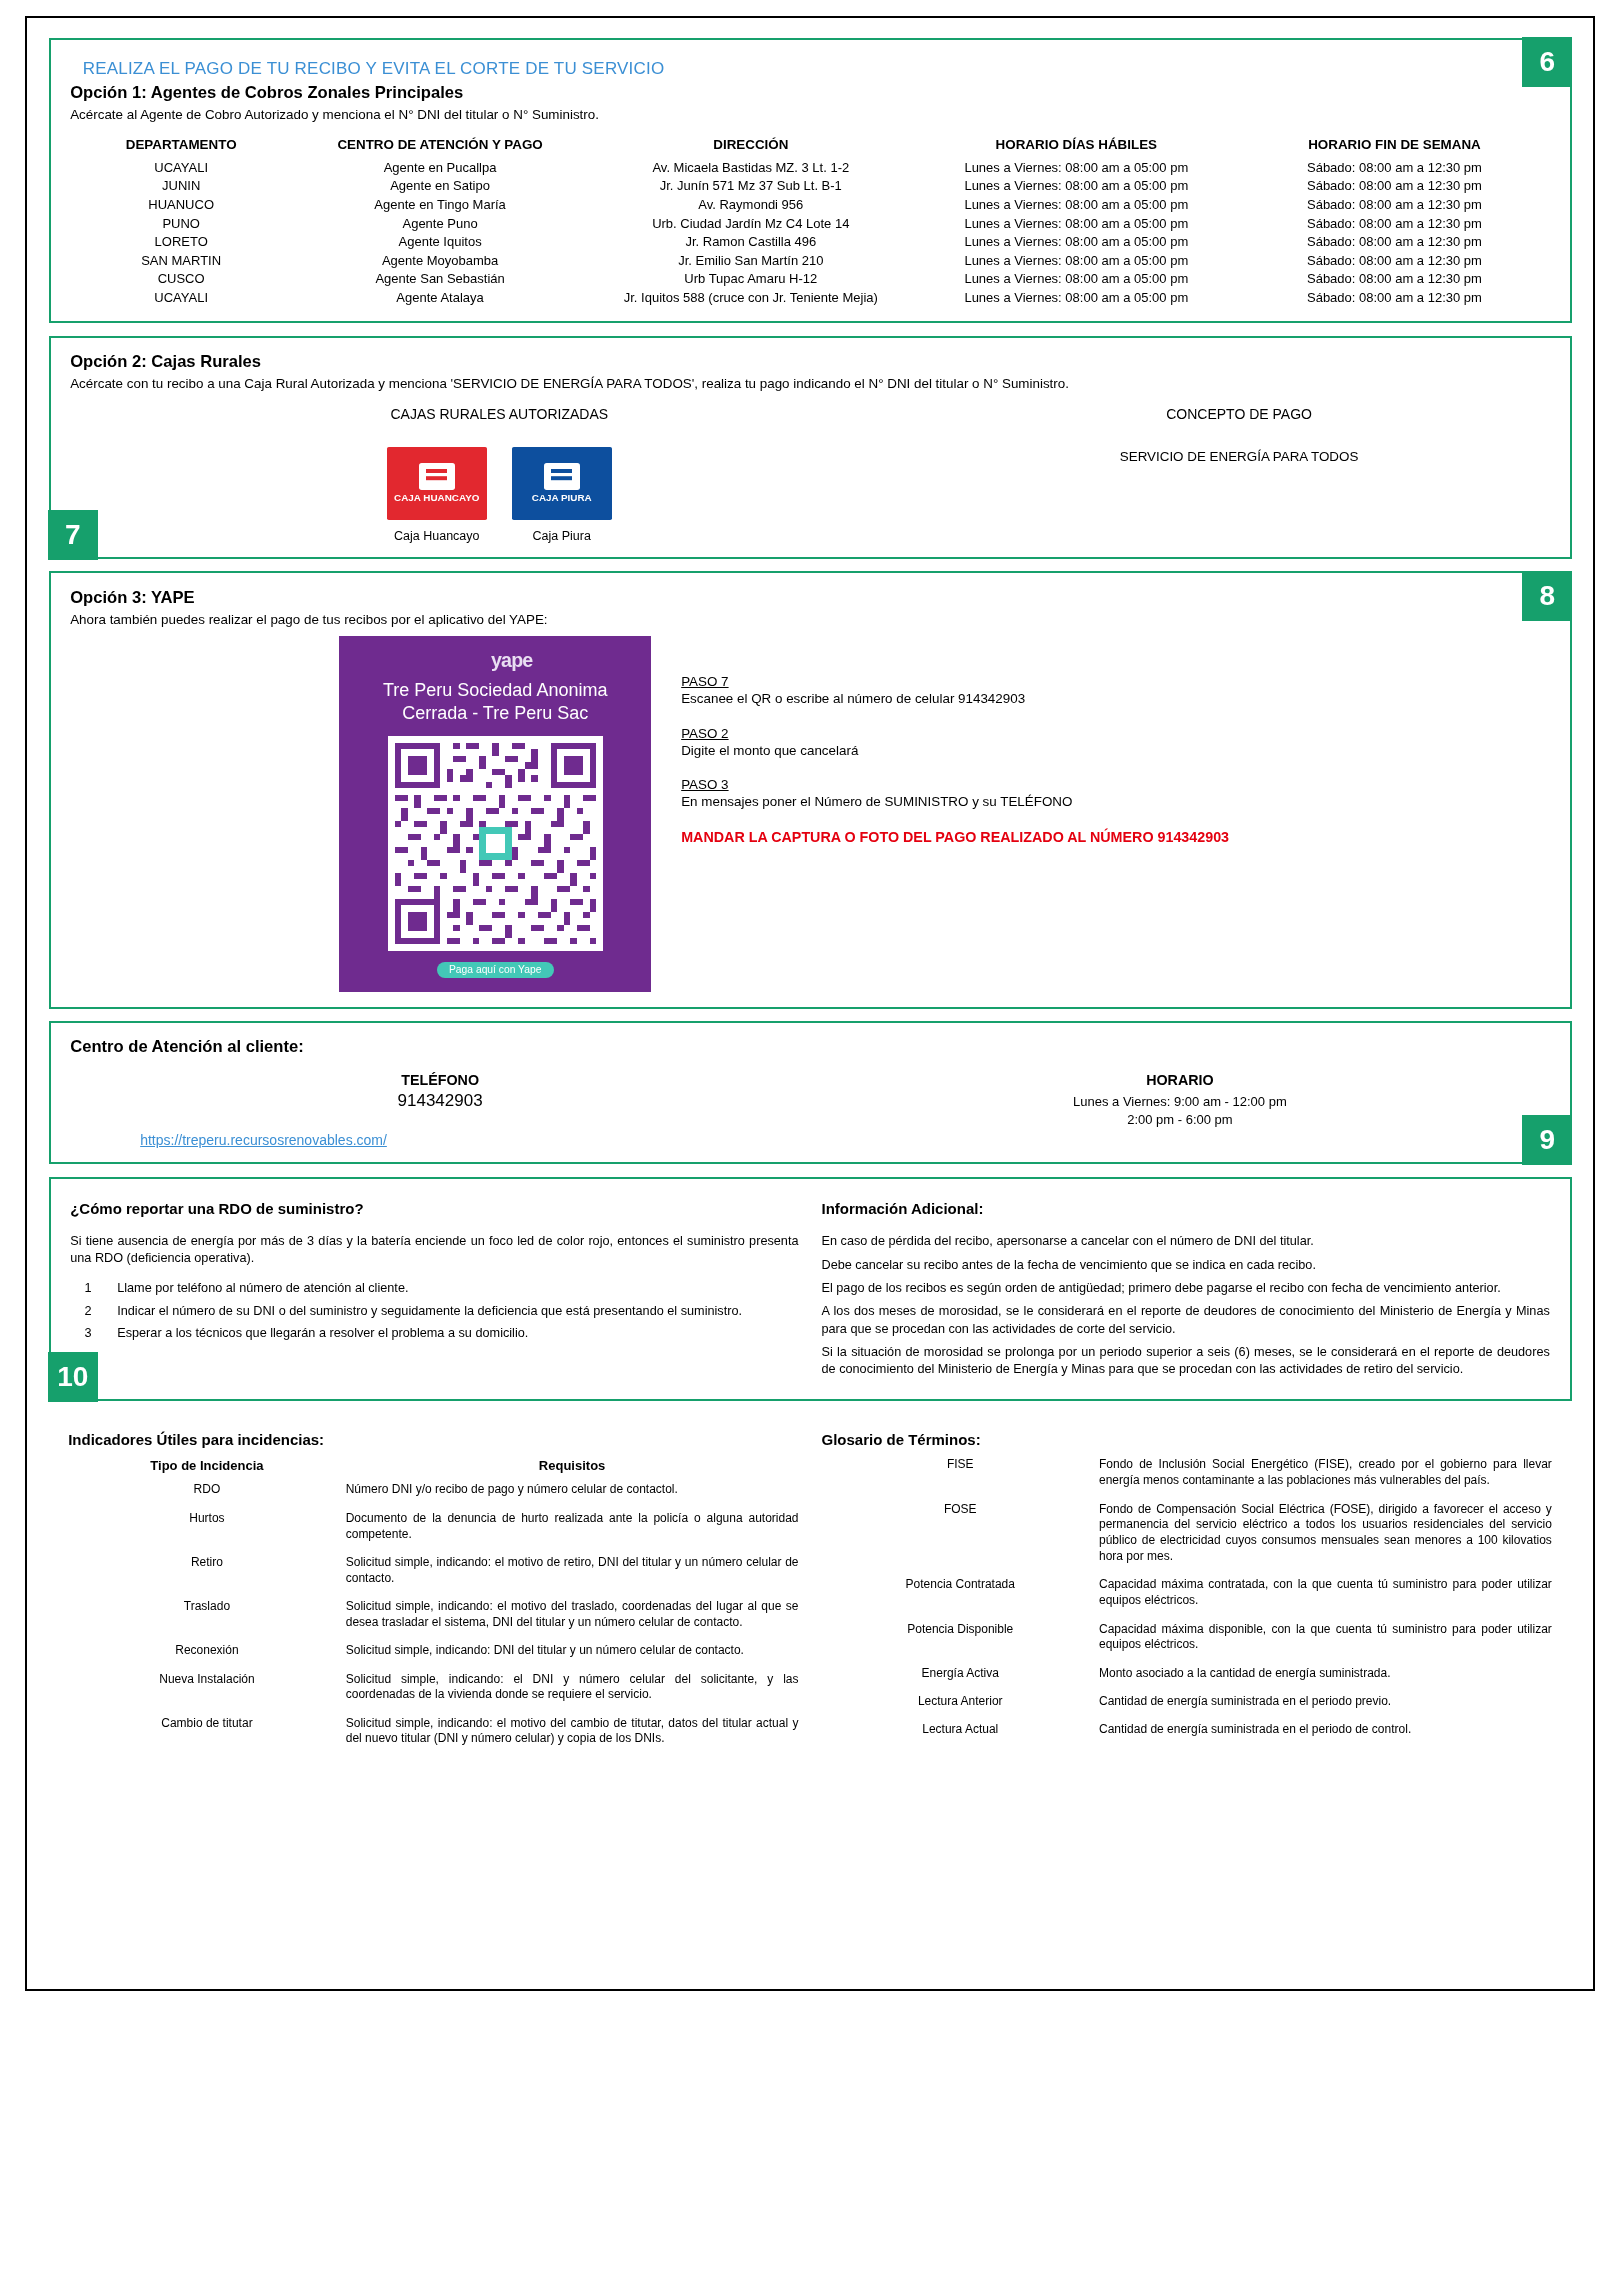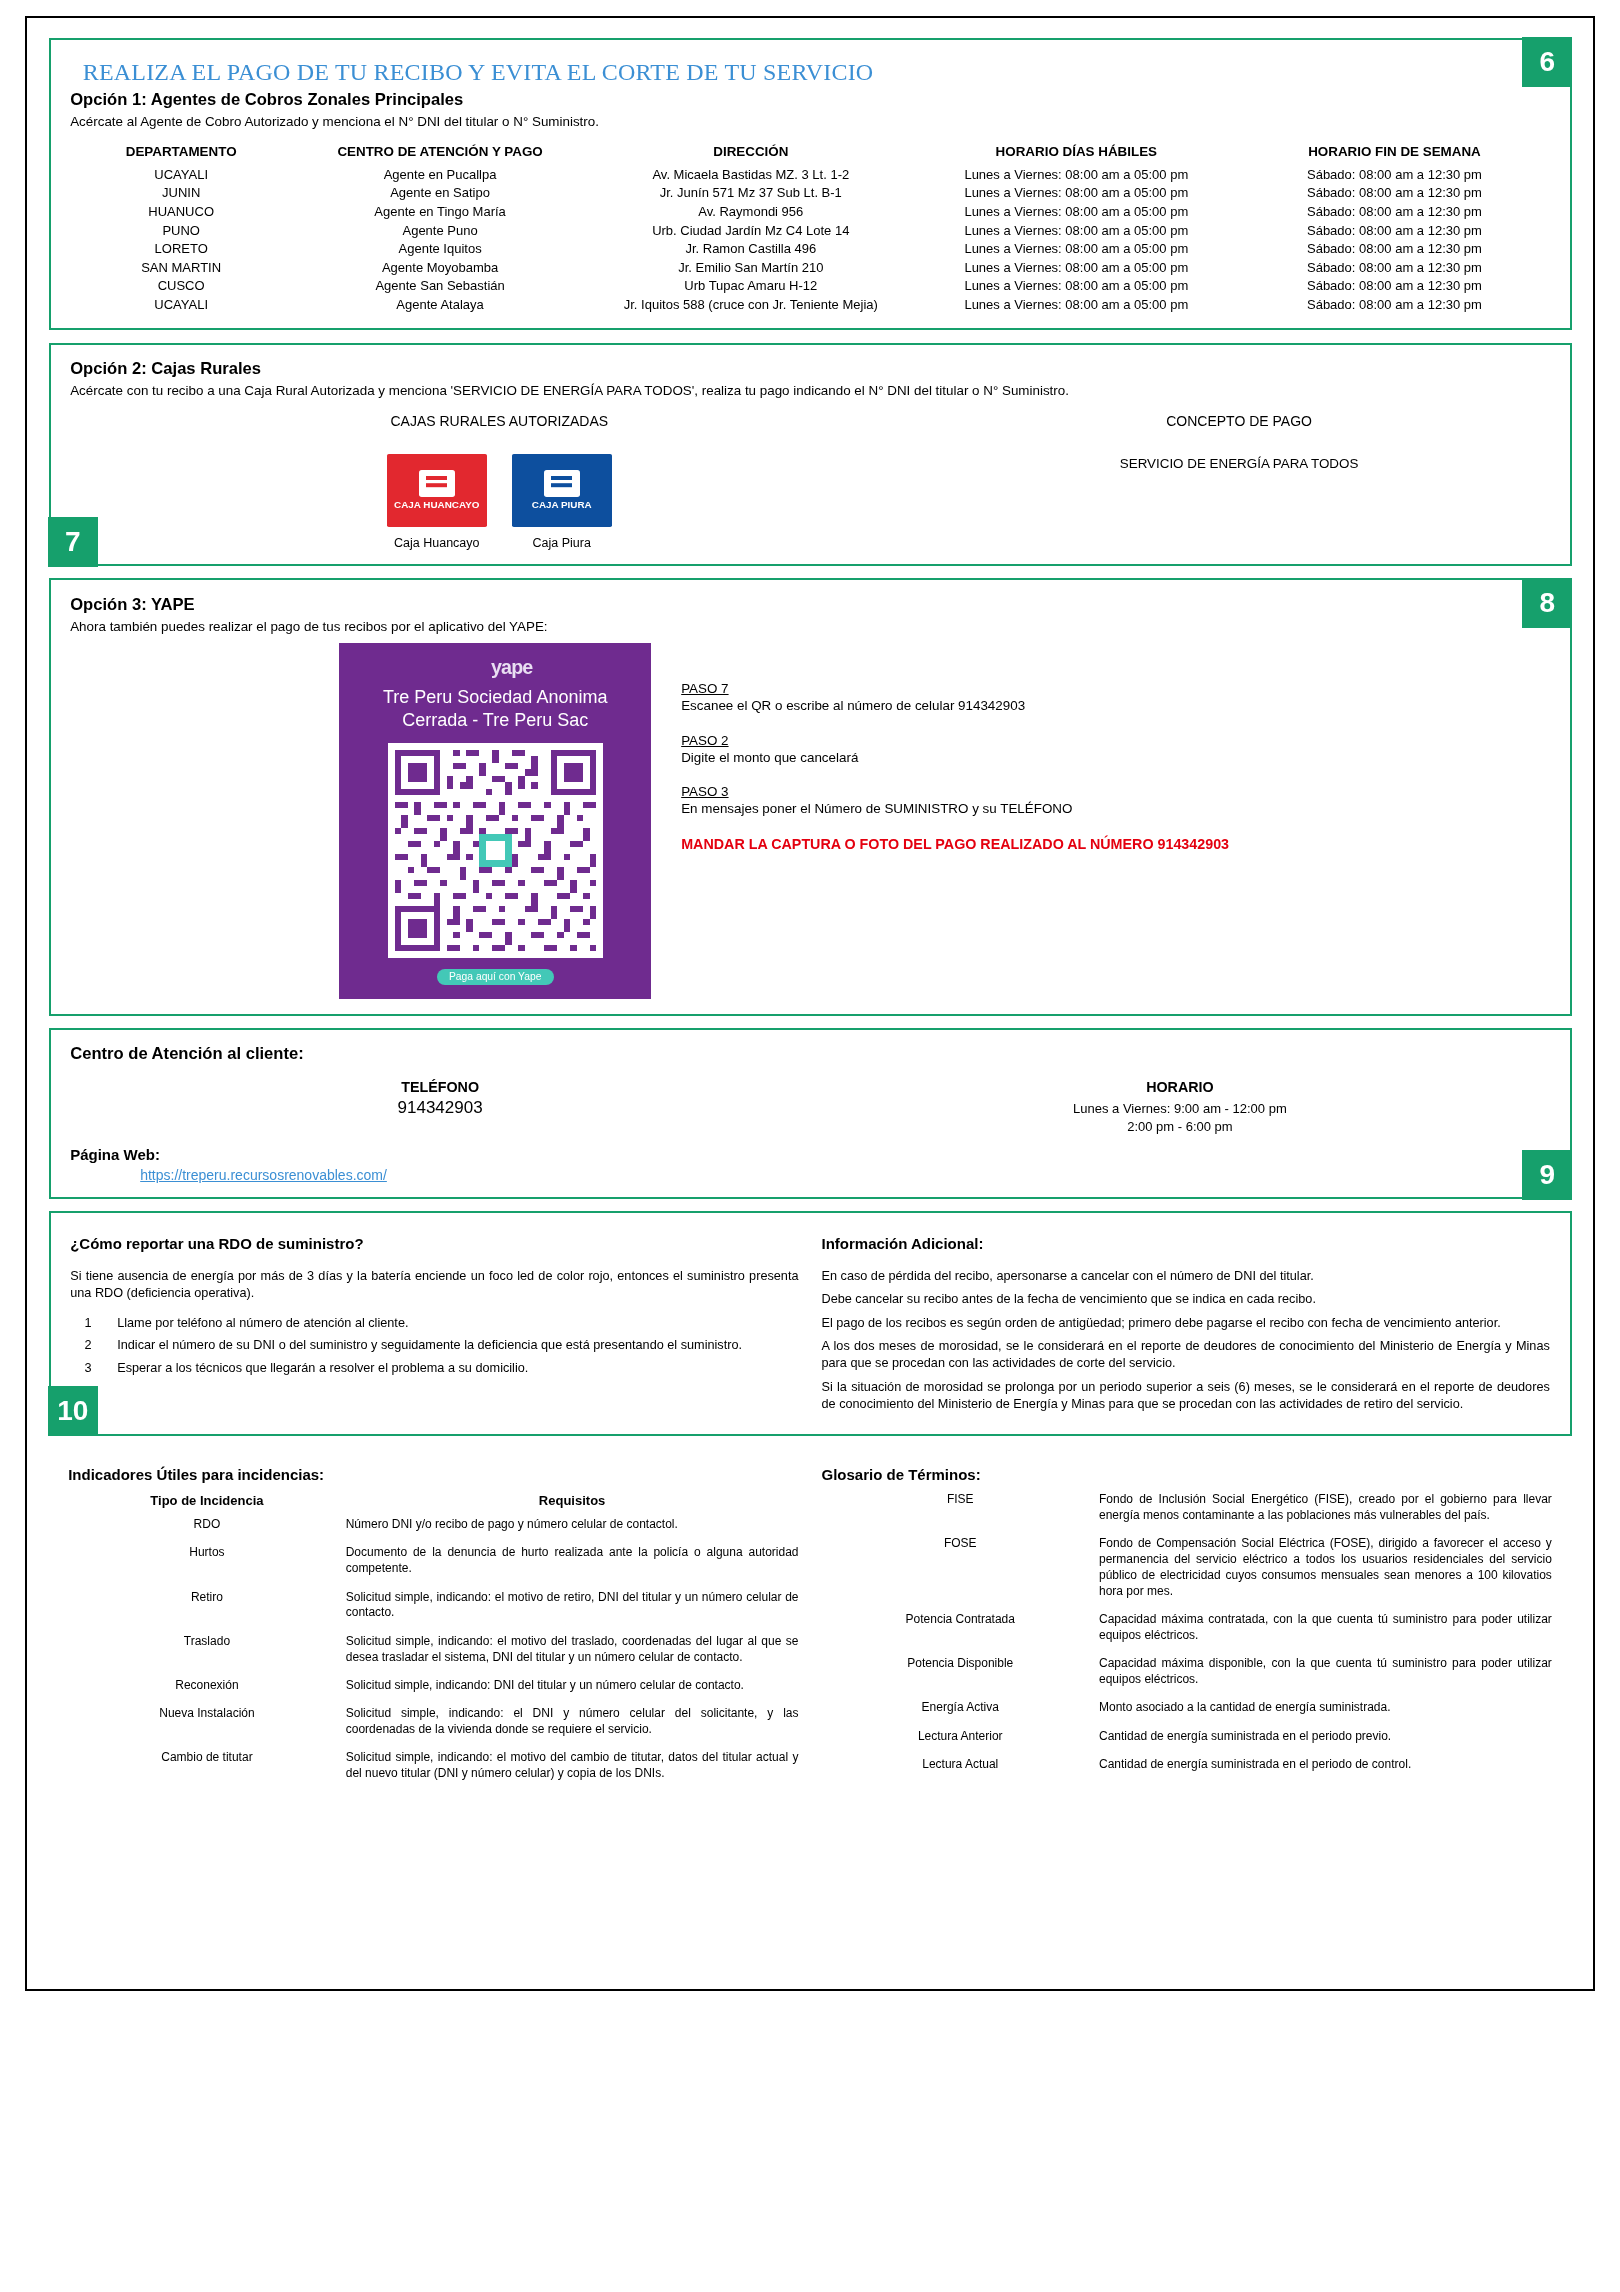--- a/index.html
+++ b/index.html
@@ -52,25 +52,24 @@
     justify-content: center;
     font-family: "Liberation Sans", sans-serif;
   }
   .badge.tr { right: -2.7px; top: -2.7px; }
   .badge.bl { left: -2.7px; bottom: -2.7px; }
 
   .sec-inner { padding: 10.7px 19.7px 14.3px 19.7px; }
 
   h1.title {
     color: #3b8fd4;
-    font-size: 24px;
+    font-size: 17px;
     font-weight: normal;
     margin: 9px 0 3.6px 12.5px;
     letter-spacing: 0.2px;
-    font-family: Liberation Serif, serif;
   }
   h2.opt {
     font-size: 16.6px;
     font-weight: bold;
     margin: 3.6px 0 4.5px 0;
   }
   p.lead {
     font-size: 13.4px;
     margin: 0 0 5.4px 0;
   }
@@ -554,21 +553,20 @@
           <div class="ca-left">
             <div class="ca-head">TELÉFONO</div>
             <div class="ca-phone">914342903</div>
           </div>
           <div class="ca-right">
             <div class="ca-head">HORARIO</div>
             <div class="ca-sched">Lunes a Viernes: 9:00 am - 12:00 pm</div>
             <div class="ca-sched" style="margin-top:0">2:00 pm - 6:00 pm</div>
           </div>
         </div>
-        <div class="web-label">Página Web:</div>
         <a class="web-link" href="#">https://treperu.recursosrenovables.com/</a>
       </div>
     </section>
 
     <section class="sec">
       <div class="badge bl">10</div>
       <div class="sec-inner">
         <div class="two-col">
           <div class="col">
             <h3 class="sub">¿Cómo reportar una RDO de suministro?</h3>

